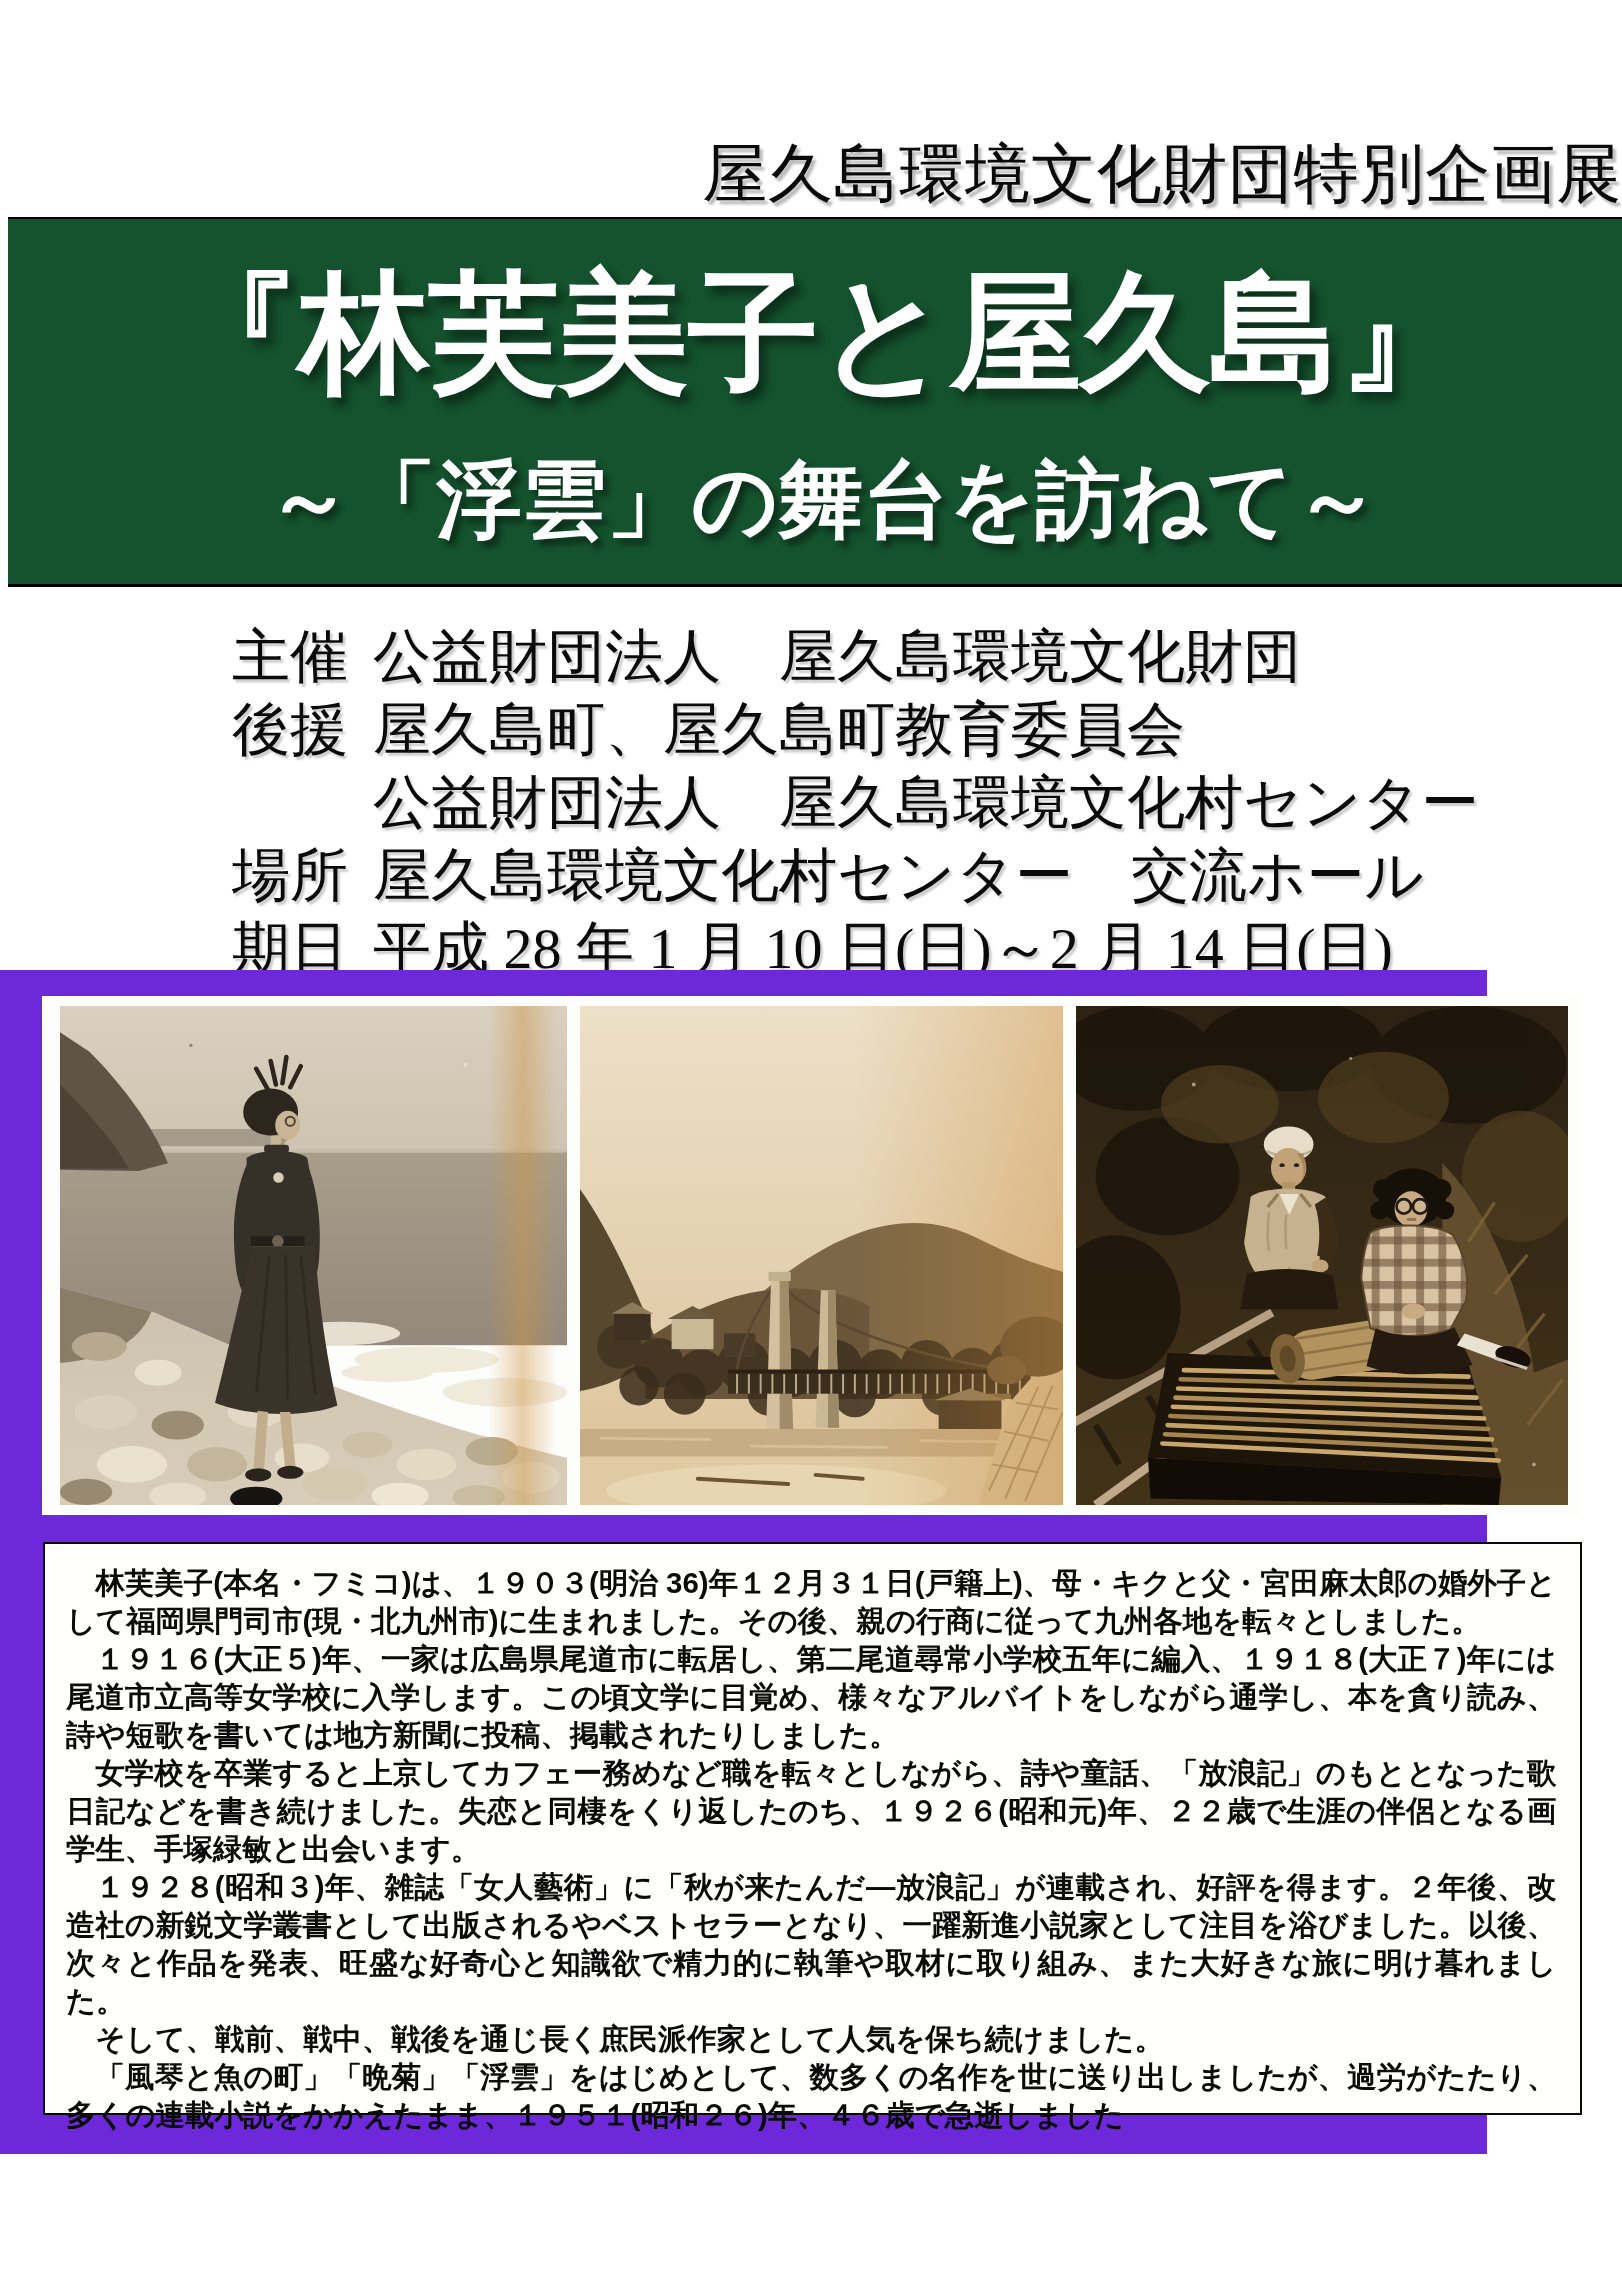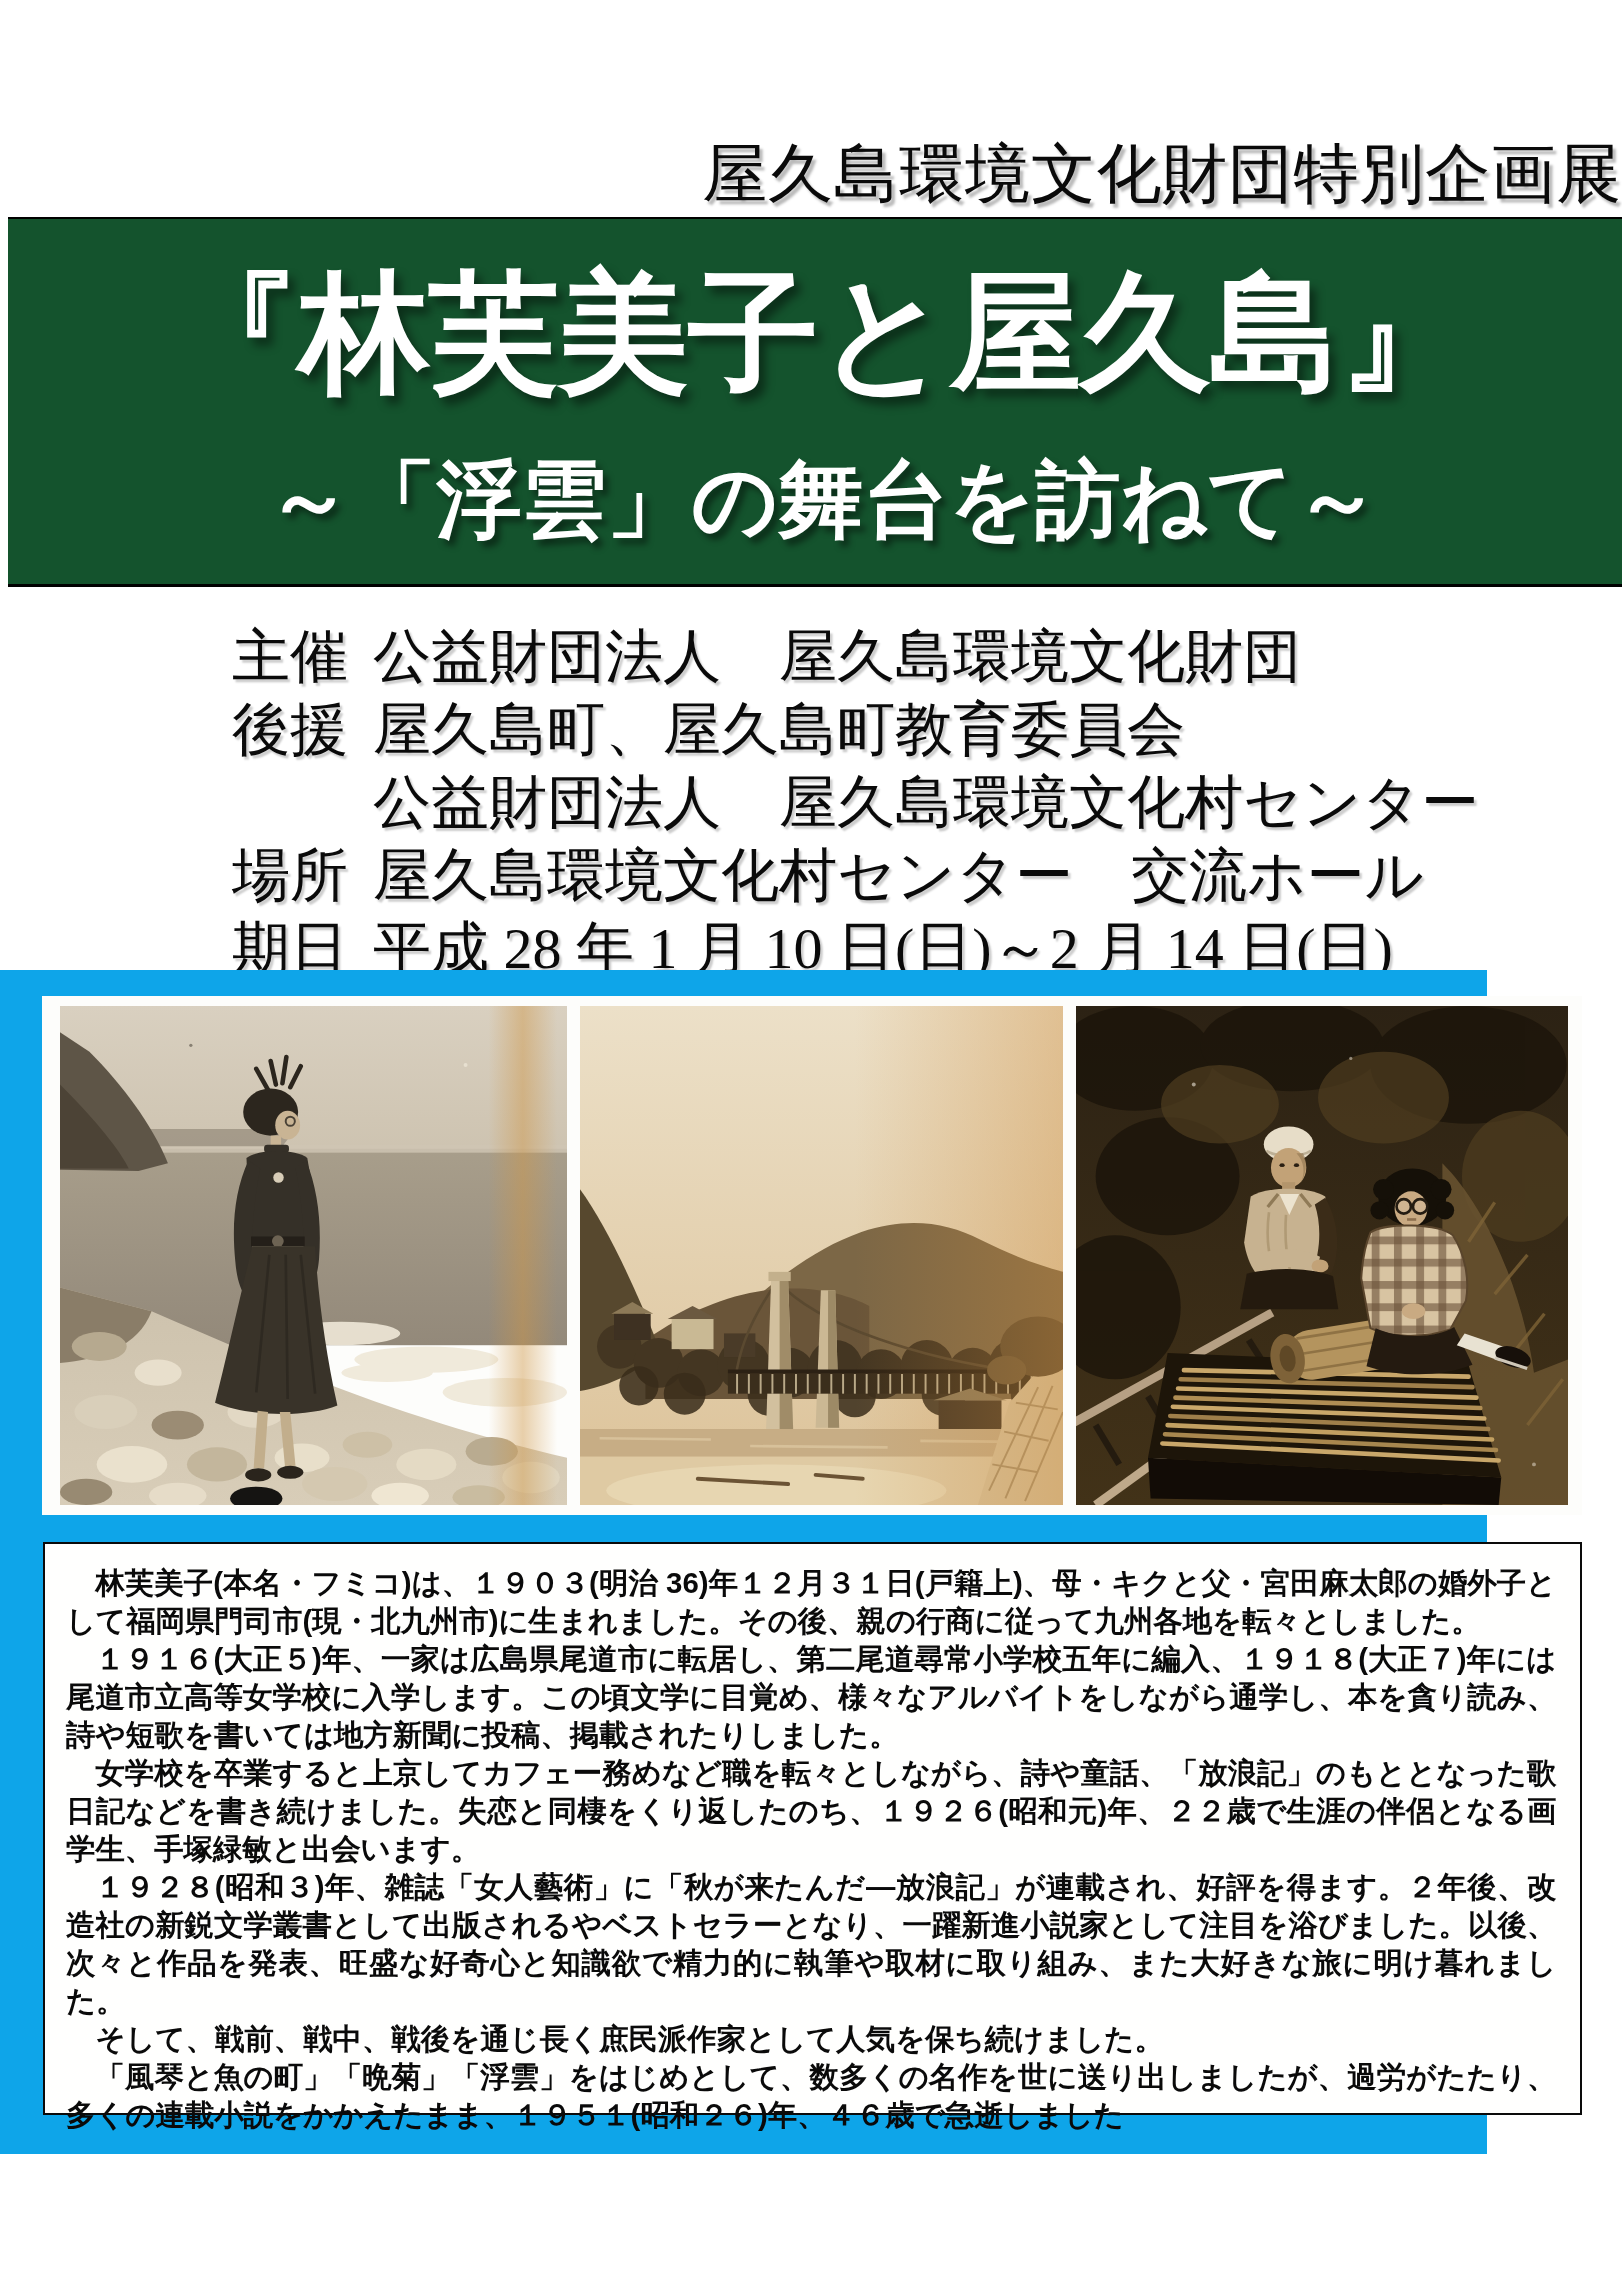--- a/index.html
+++ b/index.html
@@ -34,21 +34,21 @@
   
   .info{
     position:absolute;top:620px;left:232px;font-size:58px;line-height:73px;
     color:#0a0a0a;text-shadow:2.6px 2.6px 2px rgba(0,0,0,0.20);
   }
   .info .row{display:flex;white-space:nowrap;}
   .info .lbl{display:inline-block;width:115px;margin-right:26px;}
   
   .olive-frame{
     position:absolute;top:970px;left:0;width:1487px;height:1184px;
-    background:#0ea5e9;
+    background:#6d28d9;
   }
   .photo-panel{
     position:absolute;top:25.5px;left:42px;width:1540px;height:519px;
     background:#fdfdfb;
     display:flex;align-items:flex-start;
     padding:10.5px 13px 9.8px 18.3px;box-sizing:border-box;gap:13px;
   }
   .photo{height:499px;flex:0 0 auto;display:block;}
   .photo svg{display:block;width:100%;height:100%;}
   .bio-box{

